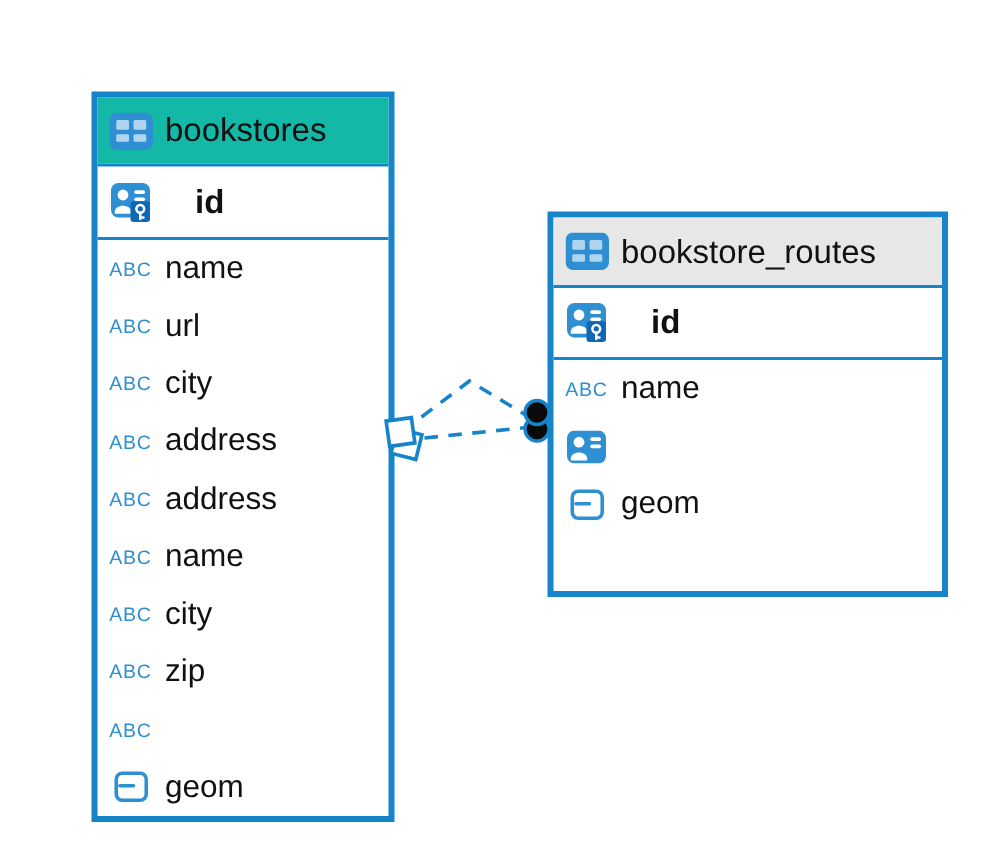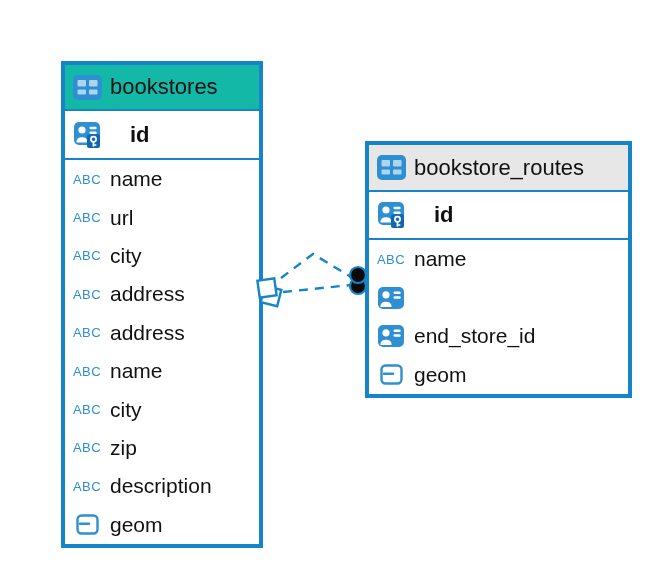--- a/index.html
+++ b/index.html
@@ -127,21 +127,20 @@
     <div class="row field-row">
       <span class="icon-cell abc-glyph">ABC</span>
       <span>city</span>
     </div>
     <div class="row field-row">
       <span class="icon-cell abc-glyph">ABC</span>
       <span>zip</span>
     </div>
     <div class="row field-row">
       <span class="icon-cell abc-glyph">ABC</span>
-      <span>description</span>
     </div>
     <div class="row field-row">
       <span class="icon-cell">
         <svg width="23" height="21" viewBox="0 0 23 21">
           <rect x="1.5" y="1.5" width="20" height="18" rx="4" fill="none" stroke="#2E8FD2" stroke-width="2.4"></rect>
           <line x1="4" y1="9.8" x2="13" y2="9.8" stroke="#2E8FD2" stroke-width="2.4" stroke-linecap="round"></line>
         </svg>
       </span>
       <span>geom</span>
     </div>
@@ -189,32 +188,20 @@
           <rect x="0" y="0" width="26" height="22" rx="5" fill="#2E8FD2"></rect>
           <circle cx="8" cy="7.8" r="3.6" fill="#ffffff"></circle>
           <path d="M 2.5,19 C 2.5,13.3 13.5,13.3 13.5,19 L 13.5,20 L 2.5,20 Z" fill="#ffffff"></path>
           <rect x="15.5" y="4.5" width="7.2" height="2.5" rx="1.2" fill="#ffffff"></rect>
           <rect x="15.5" y="9.3" width="7.2" height="2.5" rx="1.2" fill="#ffffff"></rect>
         </svg>
       </span>
     </div>
     <div class="row field-row">
       <span class="icon-cell">
-        <svg width="26" height="22" viewBox="0 0 26 22">
-          <rect x="0" y="0" width="26" height="22" rx="5" fill="#2E8FD2"></rect>
-          <circle cx="8" cy="7.8" r="3.6" fill="#ffffff"></circle>
-          <path d="M 2.5,19 C 2.5,13.3 13.5,13.3 13.5,19 L 13.5,20 L 2.5,20 Z" fill="#ffffff"></path>
-          <rect x="15.5" y="4.5" width="7.2" height="2.5" rx="1.2" fill="#ffffff"></rect>
-          <rect x="15.5" y="9.3" width="7.2" height="2.5" rx="1.2" fill="#ffffff"></rect>
-        </svg>
-      </span>
-      <span>end_store_id</span>
-    </div>
-    <div class="row field-row">
-      <span class="icon-cell">
         <svg width="23" height="21" viewBox="0 0 23 21">
           <rect x="1.5" y="1.5" width="20" height="18" rx="4" fill="none" stroke="#2E8FD2" stroke-width="2.4"></rect>
           <line x1="4" y1="9.8" x2="13" y2="9.8" stroke="#2E8FD2" stroke-width="2.4" stroke-linecap="round"></line>
         </svg>
       </span>
       <span>geom</span>
     </div>
   </div>
 
   <svg class="connector-layer" width="654" height="570" viewBox="0 0 654 570">

